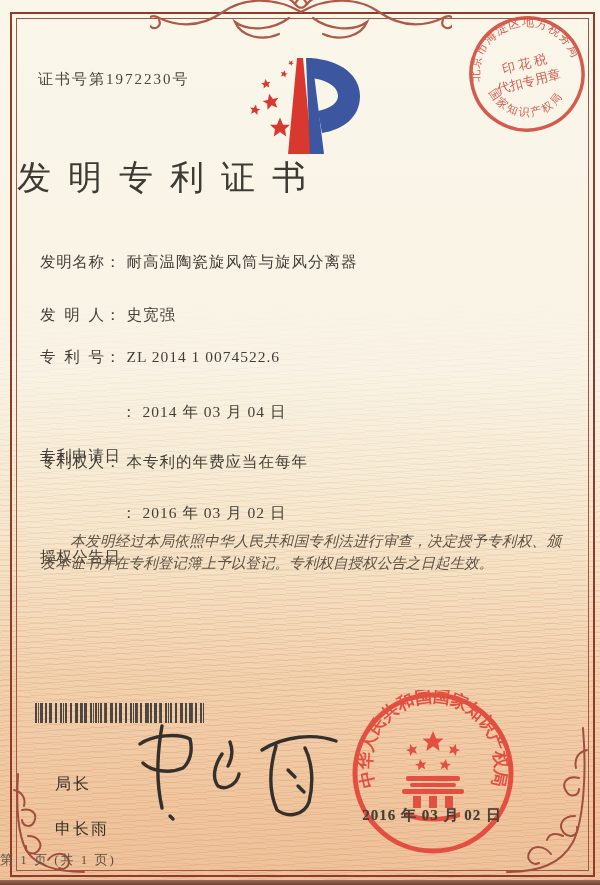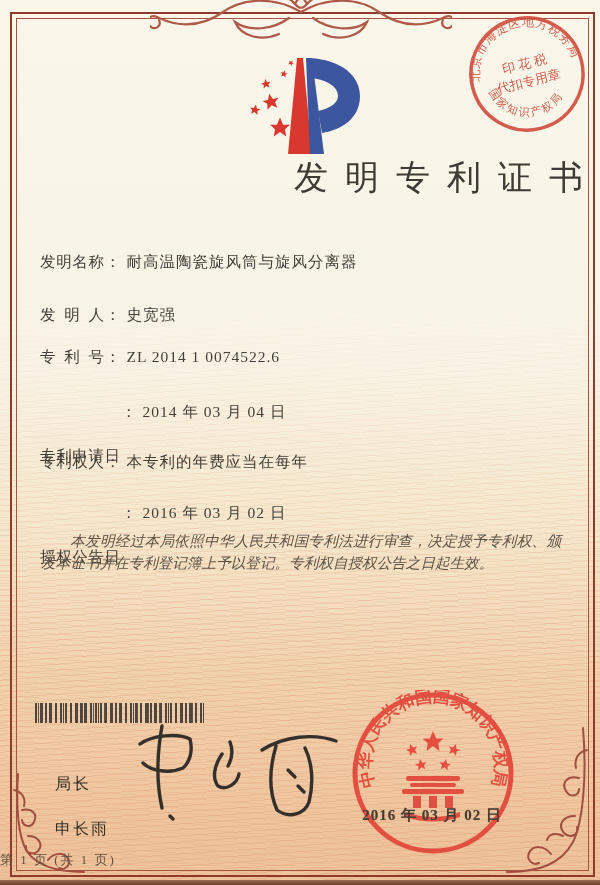--- a/index.html
+++ b/index.html
@@ -15,21 +15,21 @@
       repeating-linear-gradient(176deg, rgba(208,130,95,.20) 0 1px, rgba(0,0,0,0) 1px 6px),
       repeating-linear-gradient(184deg, rgba(215,140,100,.14) 0 1px, rgba(0,0,0,0) 1px 5px);
     -webkit-mask-image:linear-gradient(to bottom,transparent 34%,#000 72%);
     mask-image:linear-gradient(to bottom,transparent 34%,#000 72%);
   }
   .border-outer{position:absolute;top:12px;left:10px;right:5px;bottom:8px;border:2px solid #8f3a2a;}
   .border-inner{position:absolute;top:18px;left:16px;right:11px;bottom:14px;border:1px solid #a85240;}
   .scan-edge{position:absolute;left:0;right:0;bottom:0;height:5px;background:linear-gradient(180deg,#9c6a50,#6e4433);}
 
   .cert-no{position:absolute;left:38px;top:70px;font-size:15px;letter-spacing:2px;color:#4a443c;}
-  .title{position:absolute;left:0;right:0;top:155px;text-align:right;font-size:34px;letter-spacing:17px;text-indent:17px;color:#3e3a34;font-weight:500;}
+  .title{position:absolute;left:0;right:0;top:155px;text-align:left;font-size:34px;letter-spacing:17px;text-indent:17px;color:#3e3a34;font-weight:500;}
 
   .logo{position:absolute;left:238px;top:54px;}
 
   .fields{position:absolute;left:40px;top:0;width:520px;}
   .frow{position:absolute;left:0;font-size:15.5px;color:#433e37;white-space:nowrap;}
   .frow .lab{display:inline-block;width:64px;text-align:justify;text-align-last:justify;vertical-align:top;}
   .frow .lab5{width:80px;margin-top:44px;}
   .frow .colon{display:inline-block;margin:0 6px 0 1px;}
   .frow .val{letter-spacing:1px;text-align:center;}
   .r1{top:252px}.r2{top:305px}.r3{top:347px}.r4{top:402px}.r5{top:452px}.r6{top:503px}
@@ -95,20 +95,21 @@
     <text font-size="12" fill="#cf4839" letter-spacing="1">
       <textPath href="#arcT" startOffset="4">北京市海淀区地方税务局</textPath>
     </text>
     <text font-size="11" fill="#cf4839" letter-spacing="2">
       <textPath href="#arcB" startOffset="8">国家知识产权局</textPath>
     </text>
     <text x="62" y="56" text-anchor="middle" font-size="13" fill="#cf4839">印 花 税</text>
     <text x="62" y="74" text-anchor="middle" font-size="13" fill="#cf4839">代扣专用章</text>
   </svg>
 
+  <div class="cert-no">证书号第1972230号</div>
 
   <svg class="logo" width="126" height="108" viewBox="0 0 126 108">
     <defs>
       <polygon id="star5" points="0,-10 2.94,-3.09 9.51,-3.09 4.76,1.18 5.88,8.09 0,3.82 -5.88,8.09 -4.76,1.18 -9.51,-3.09 -2.94,-3.09"></polygon>
     </defs>
     <polygon points="59,4 65,4 74,100 50,100" fill="#d8382e"></polygon>
     <path d="M68,4 L74,4 L86,100 L72,100 Z" fill="#3c56a0"></path>
     <path d="M72,4 C104,6 122,22 122,42 C122,64 104,76 84,79 L80,57 C94,54 100,48 100,42 C100,32 88,26 74,24 Z" fill="#3c56a0"></path>
     <use href="#star5" transform="translate(42,74) scale(1.05)" fill="#d8382e"></use>
     <use href="#star5" transform="translate(33,48) scale(0.85) rotate(-12)" fill="#d8382e"></use>

